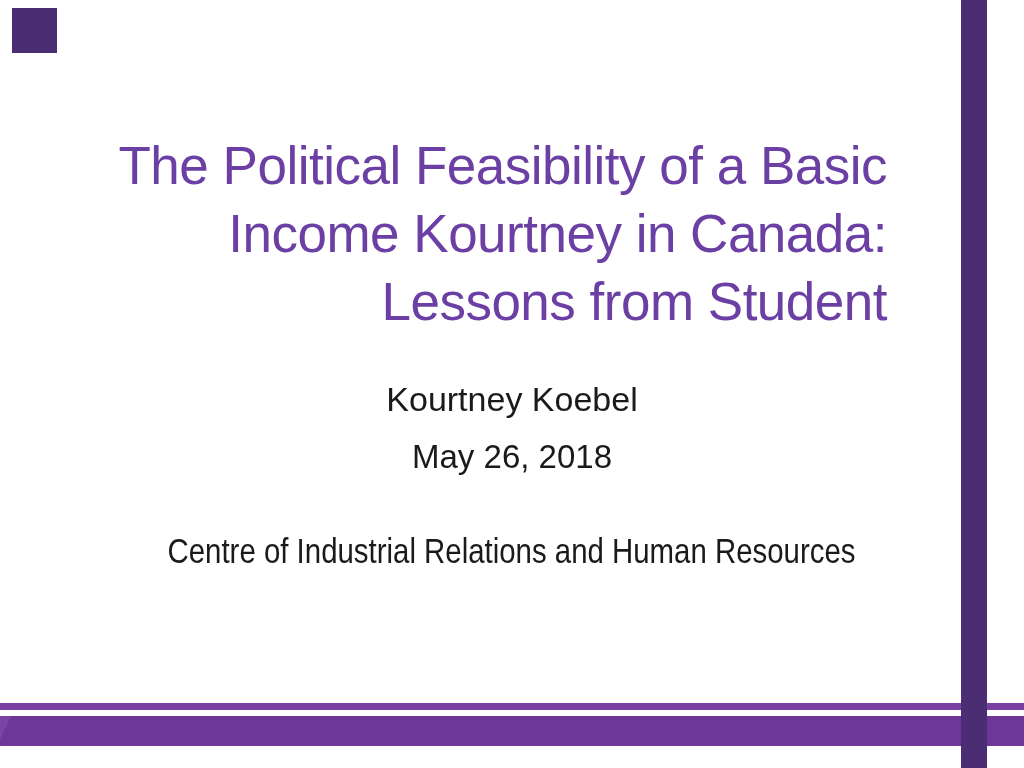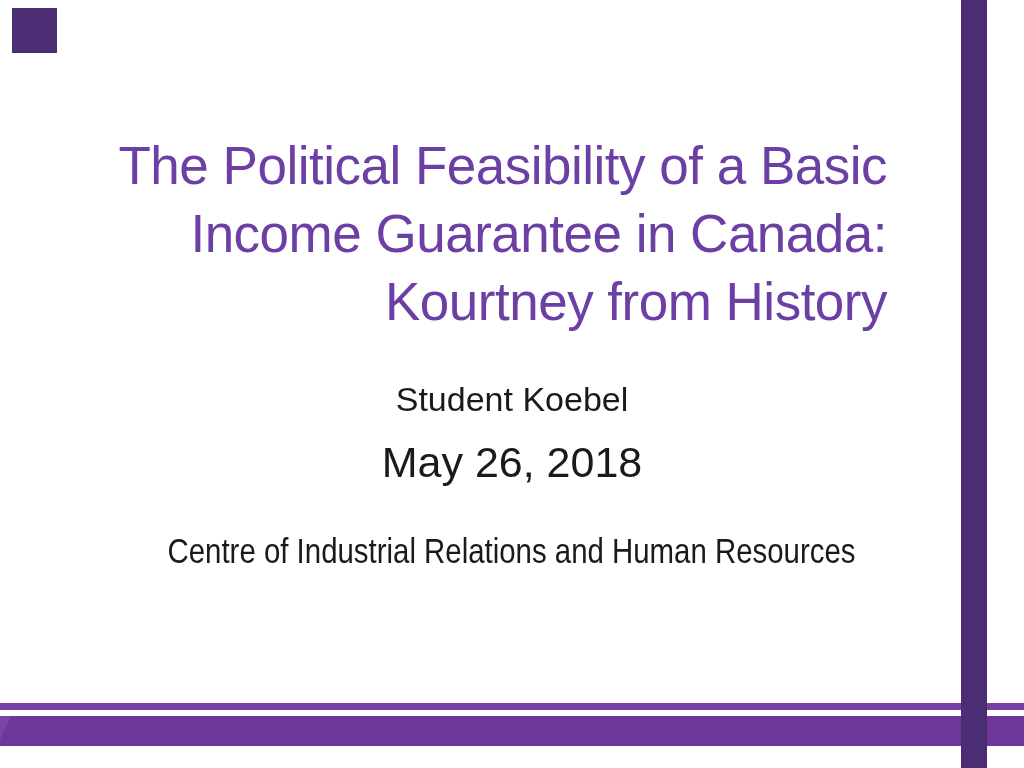--- a/index.html
+++ b/index.html
@@ -65,21 +65,21 @@
     z-index:1;
   }
   .sub{
     position:absolute;
     left:0;width:1024px;
     text-align:center;
     color:var(--text-color);
     z-index:1;
   }
   .author-line{top:380px;font-size:34px;}
-  .date-line{top:438px;font-size:43px;}
+  .date-line{top:438px;font-size:33px;}
   .affil-line{font-size:35px;}
   .affil-line .condensed{
     display:inline-block;
     transform:scaleX(0.84);
     transform-origin:50% 50%;
     white-space:nowrap;
   }
   .affil-1{top:504px;}
   .affil-2{top:531px;}
 </style>
@@ -88,24 +88,24 @@
 
 <div class="slide">
 
   <div class="corner-square"></div>
   <div class="right-bar"></div>
   <div class="bottom-thin-bar"></div>
   <div class="bottom-thick-bar"></div>
 
   <div class="title-block">
     <div>The Political Feasibility of a Basic</div>
-    <div>Income Guarantee in Canada:</div>
-    <div>Kourtney from History</div>
+    <div>Income Kourtney in Canada:</div>
+    <div>Lessons from Student</div>
   </div>
 
-  <div class="sub author-line">Student Koebel</div>
+  <div class="sub author-line">Kourtney Koebel</div>
   <div class="sub date-line">May 26, 2018</div>
 
   <div class="sub affil-line affil-2">
     <span class="condensed">Centre of Industrial Relations and Human Resources</span>
   </div>
 
 </div>
 
 </body></html>

